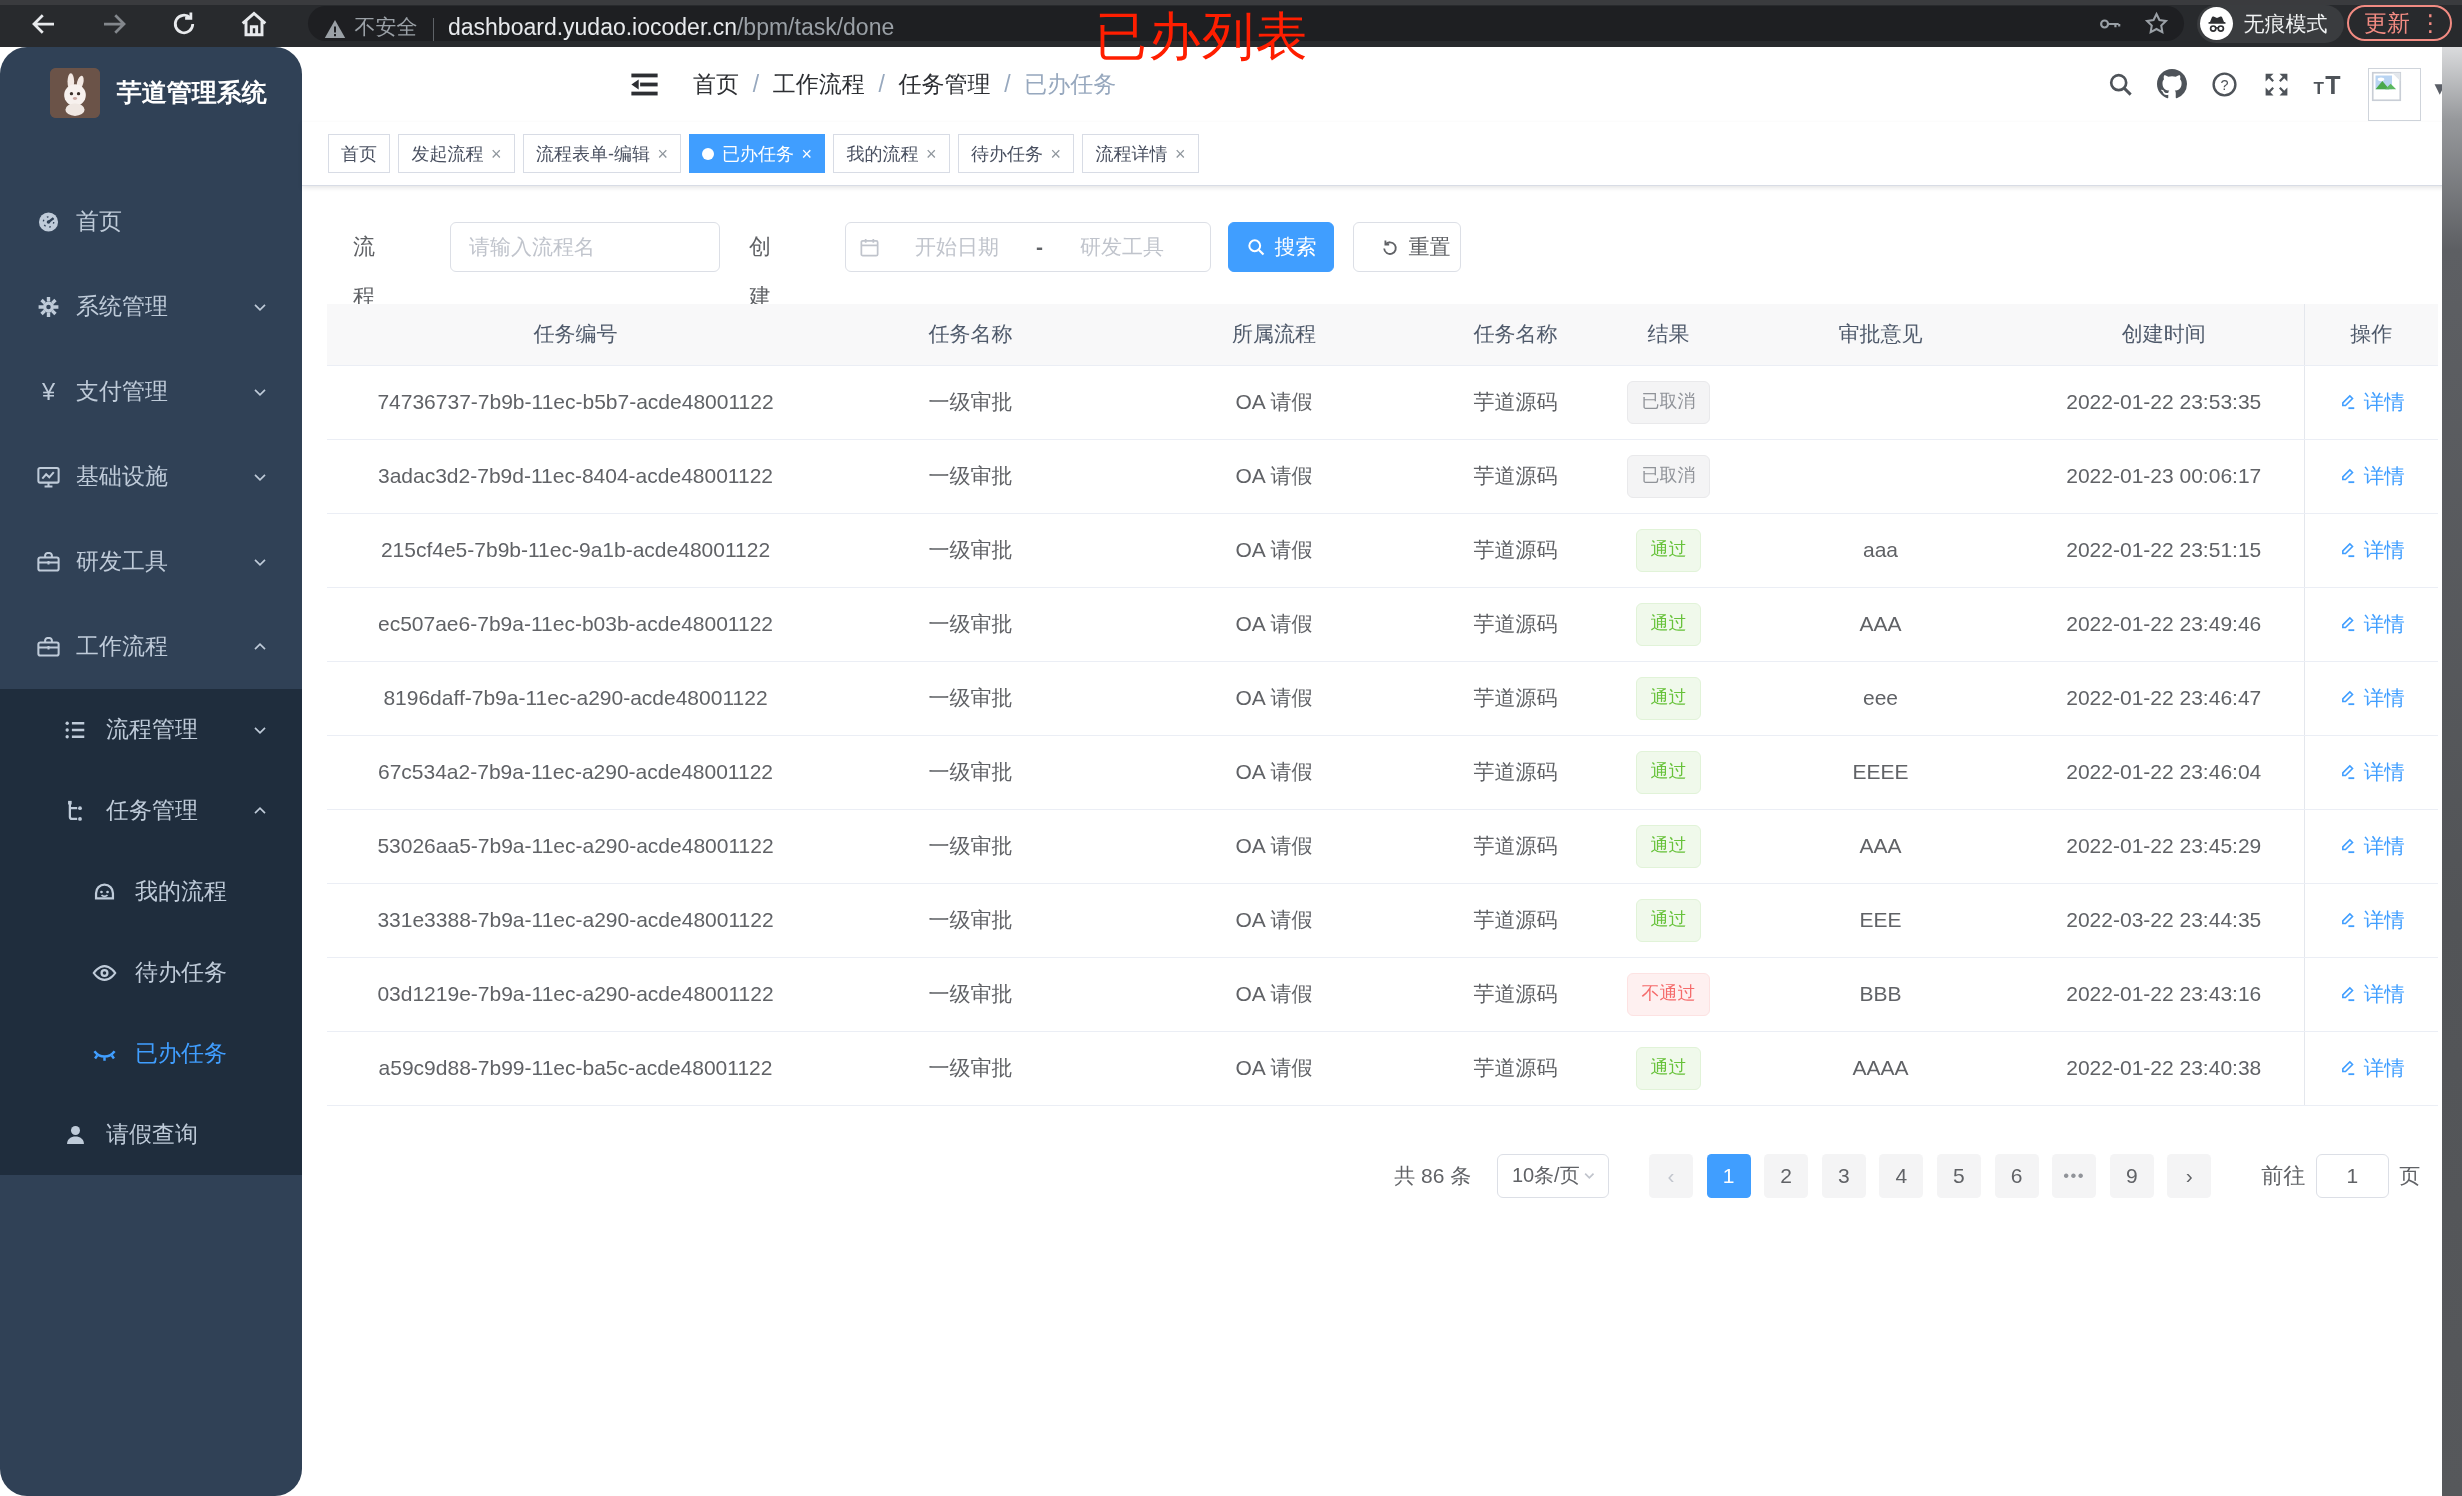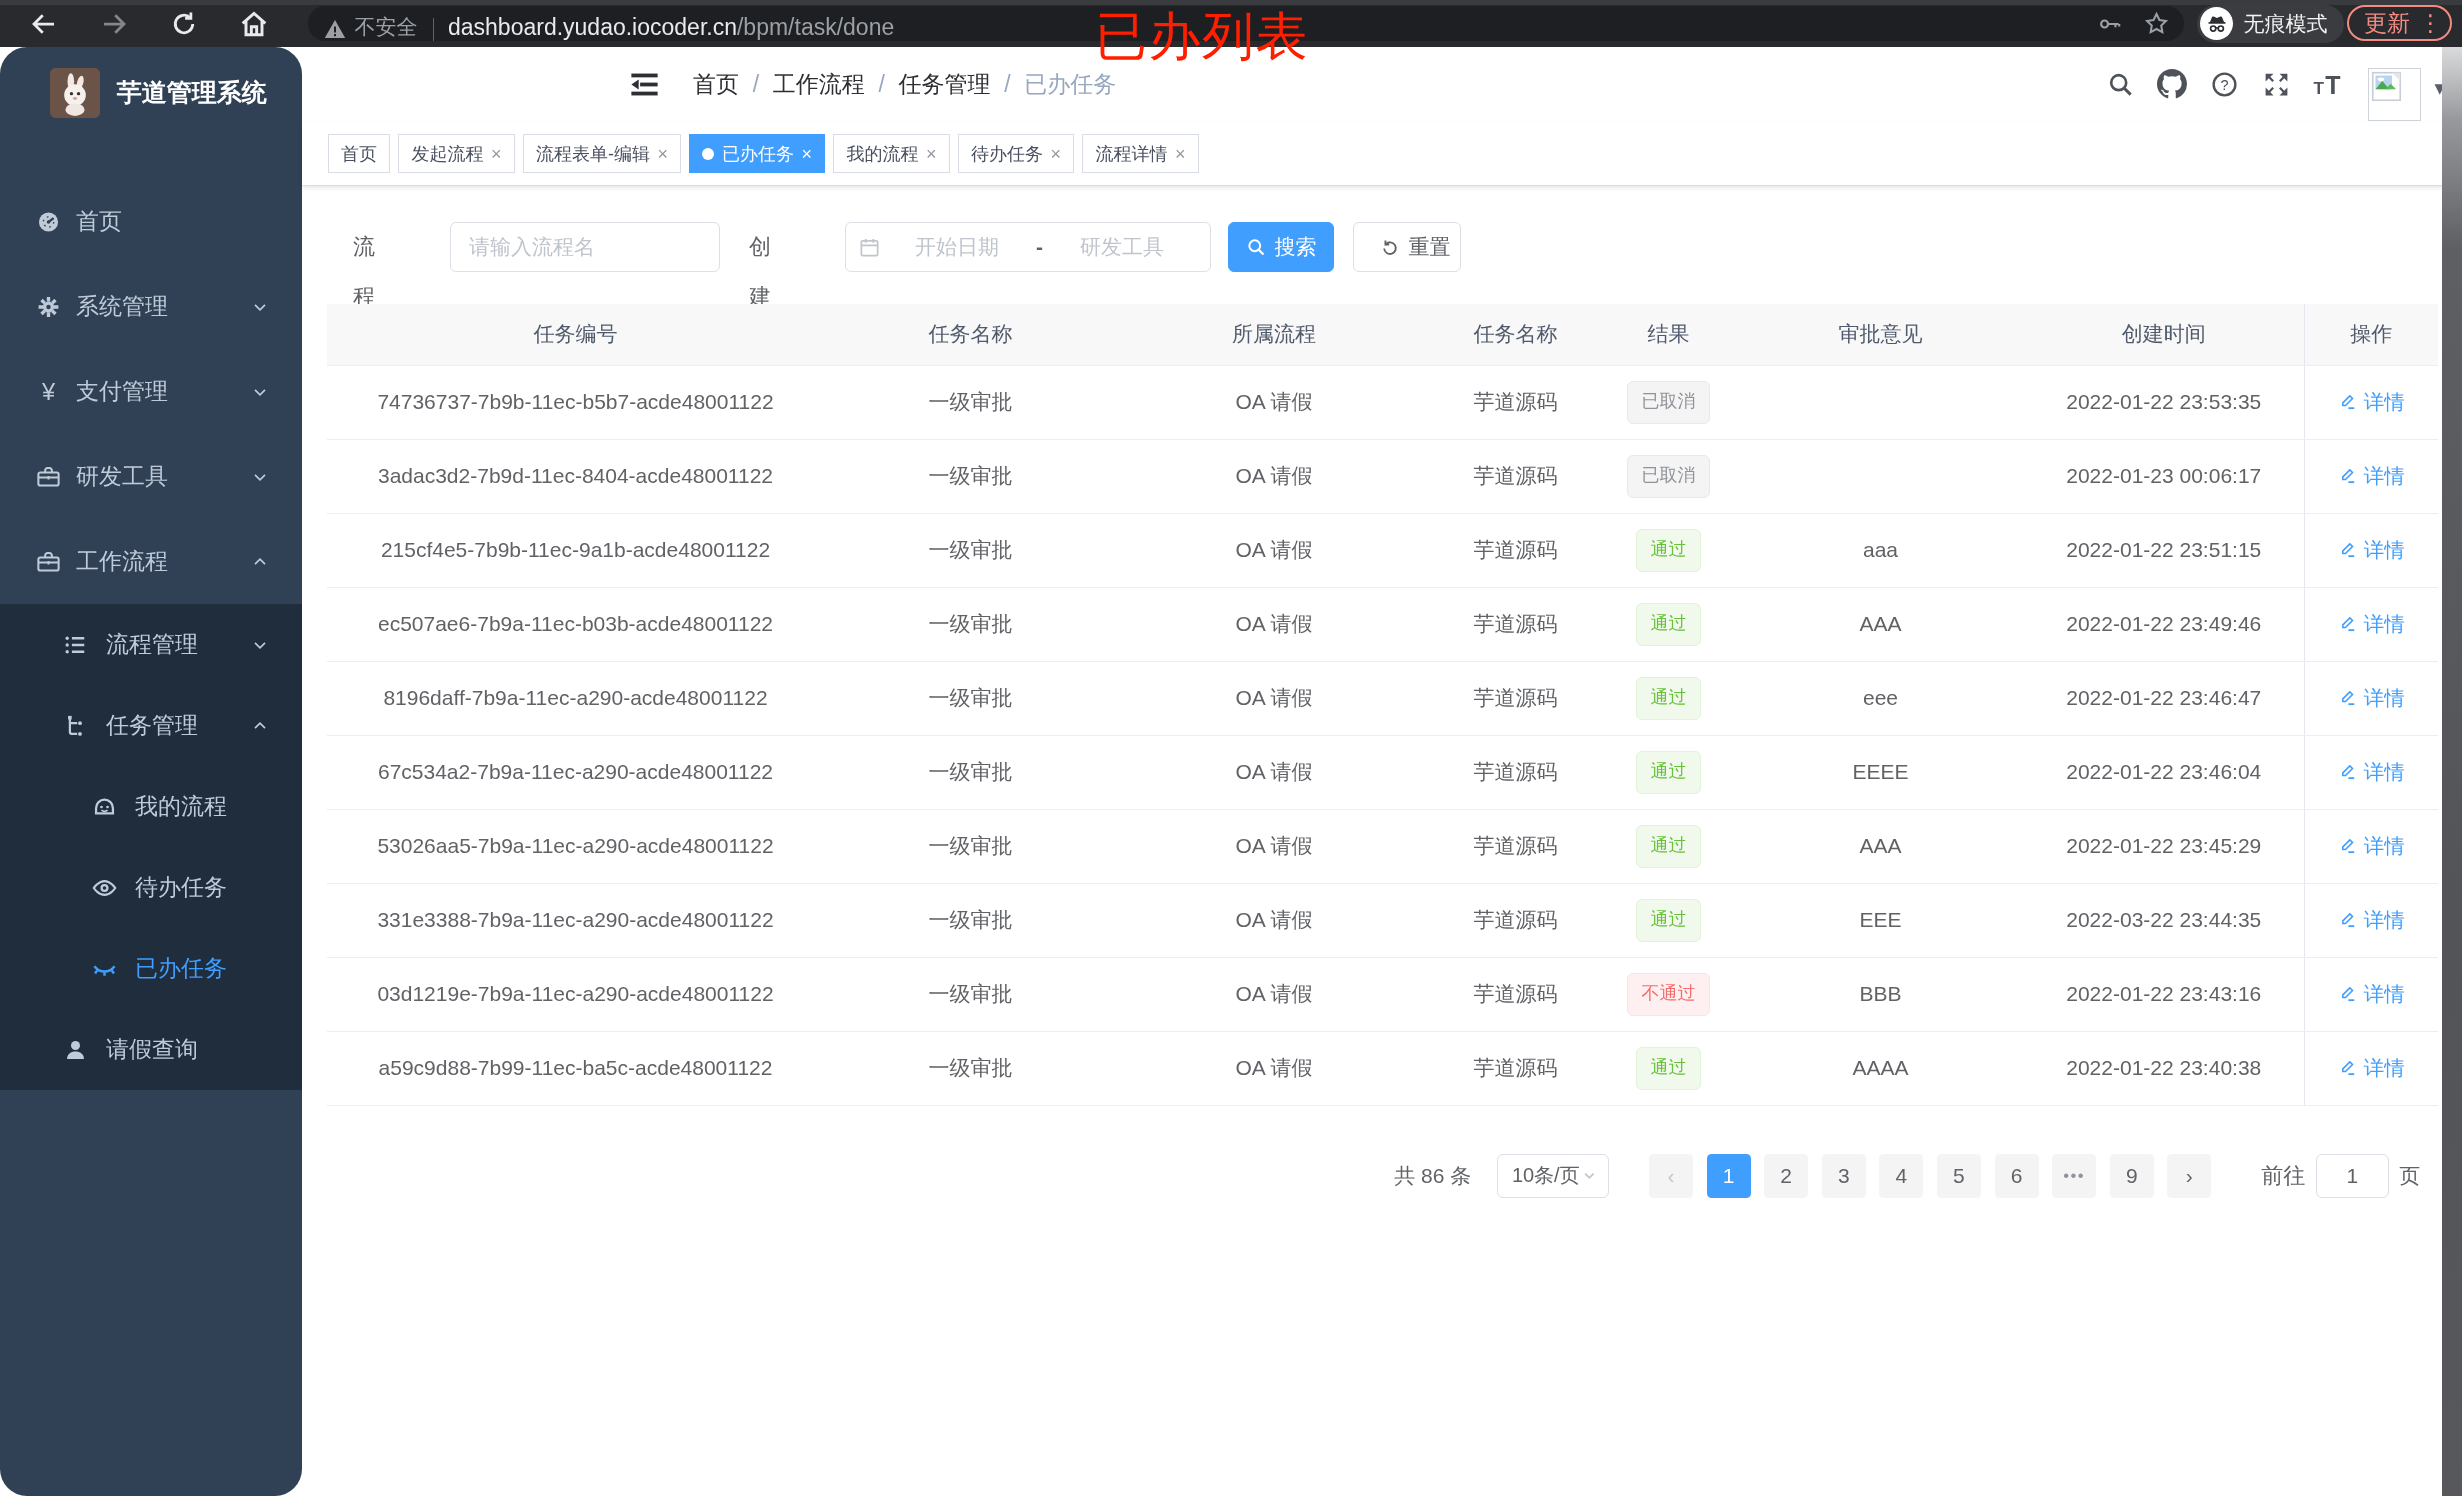--- a/index.html
+++ b/index.html
@@ -238,20 +238,35 @@
           </svg>
         </span>
       </div>
       <div class="menu-item lvl1">
         <span class="mi-icon">
           <svg width="27" height="27" viewBox="0 0 24 24" fill="none" stroke="currentColor" stroke-width="1.8" style="font-size:30px">
             <text x="12" y="19" text-anchor="middle" font-size="21" fill="currentColor" stroke="none" font-family="Liberation Sans,sans-serif">¥</text>
           </svg>
         </span>
         <span class="mi-label">支付管理</span>
+        <span class="mi-chevron">
+          <svg width="20" height="20" viewBox="0 0 24 24" fill="none" stroke="currentColor" stroke-width="2">
+            <path d="M6 9.5l6 6 6-6"></path>
+          </svg>
+        </span>
+      </div>
+      <div class="menu-item lvl1">
+        <span class="mi-icon">
+          <svg width="27" height="27" viewBox="0 0 24 24" fill="none" stroke="currentColor" stroke-width="1.8">
+            <rect x="3" y="4" width="18" height="13" rx="1.4"></rect>
+            <path d="M6.5 13.4l3.4-3.8 2.8 2.7 4-4.6"></path>
+            <path d="M12 17v3.4M8.5 20.4h7"></path>
+          </svg>
+        </span>
+        <span class="mi-label">基础设施</span>
         <span class="mi-chevron">
           <svg width="20" height="20" viewBox="0 0 24 24" fill="none" stroke="currentColor" stroke-width="2">
             <path d="M6 9.5l6 6 6-6"></path>
           </svg>
         </span>
       </div>
       <div class="menu-item lvl1">
         <span class="mi-icon">
           <svg width="27" height="27" viewBox="0 0 24 24" fill="none" stroke="currentColor" stroke-width="1.8">
             <rect x="3" y="8" width="18" height="11.5" rx="1.6"></rect>

